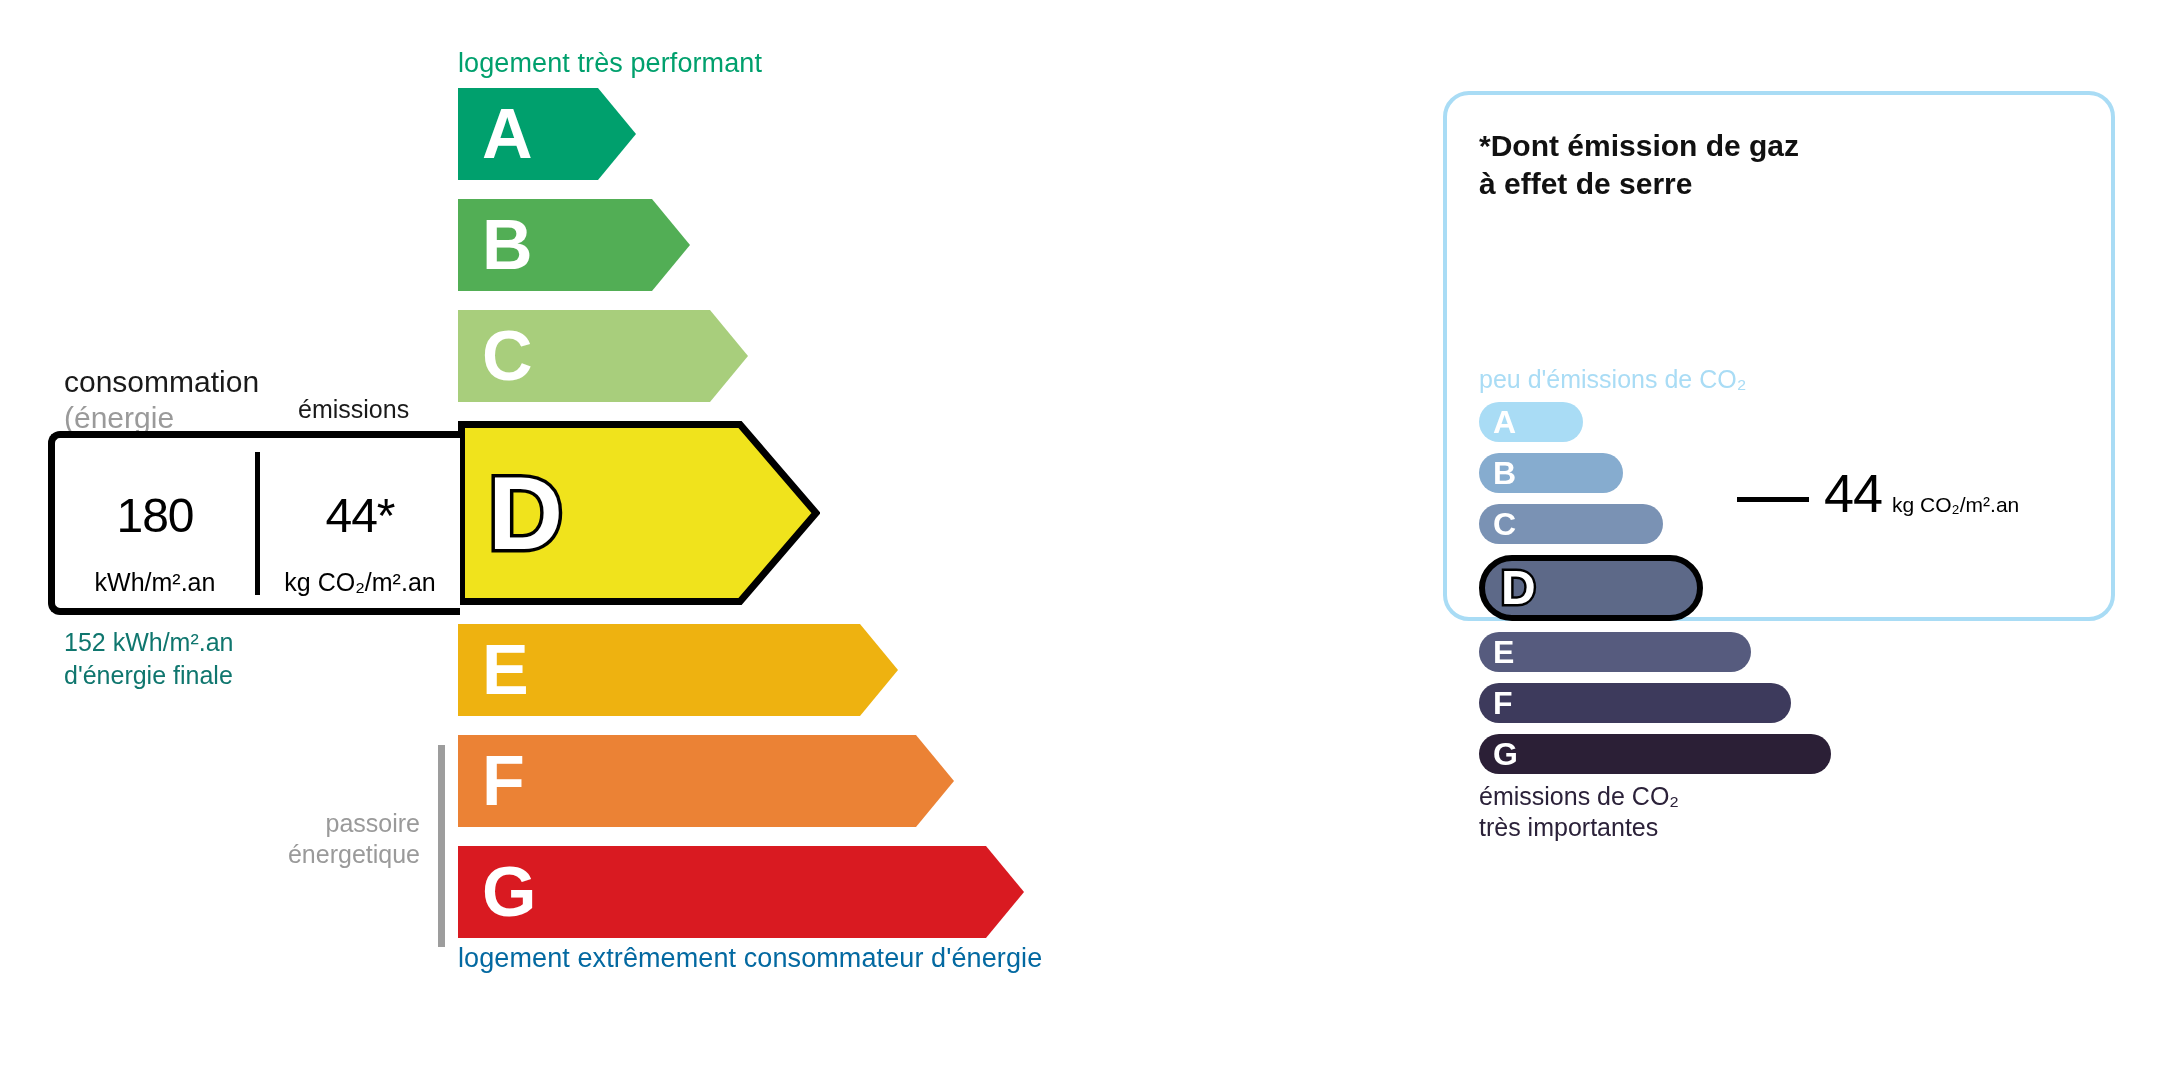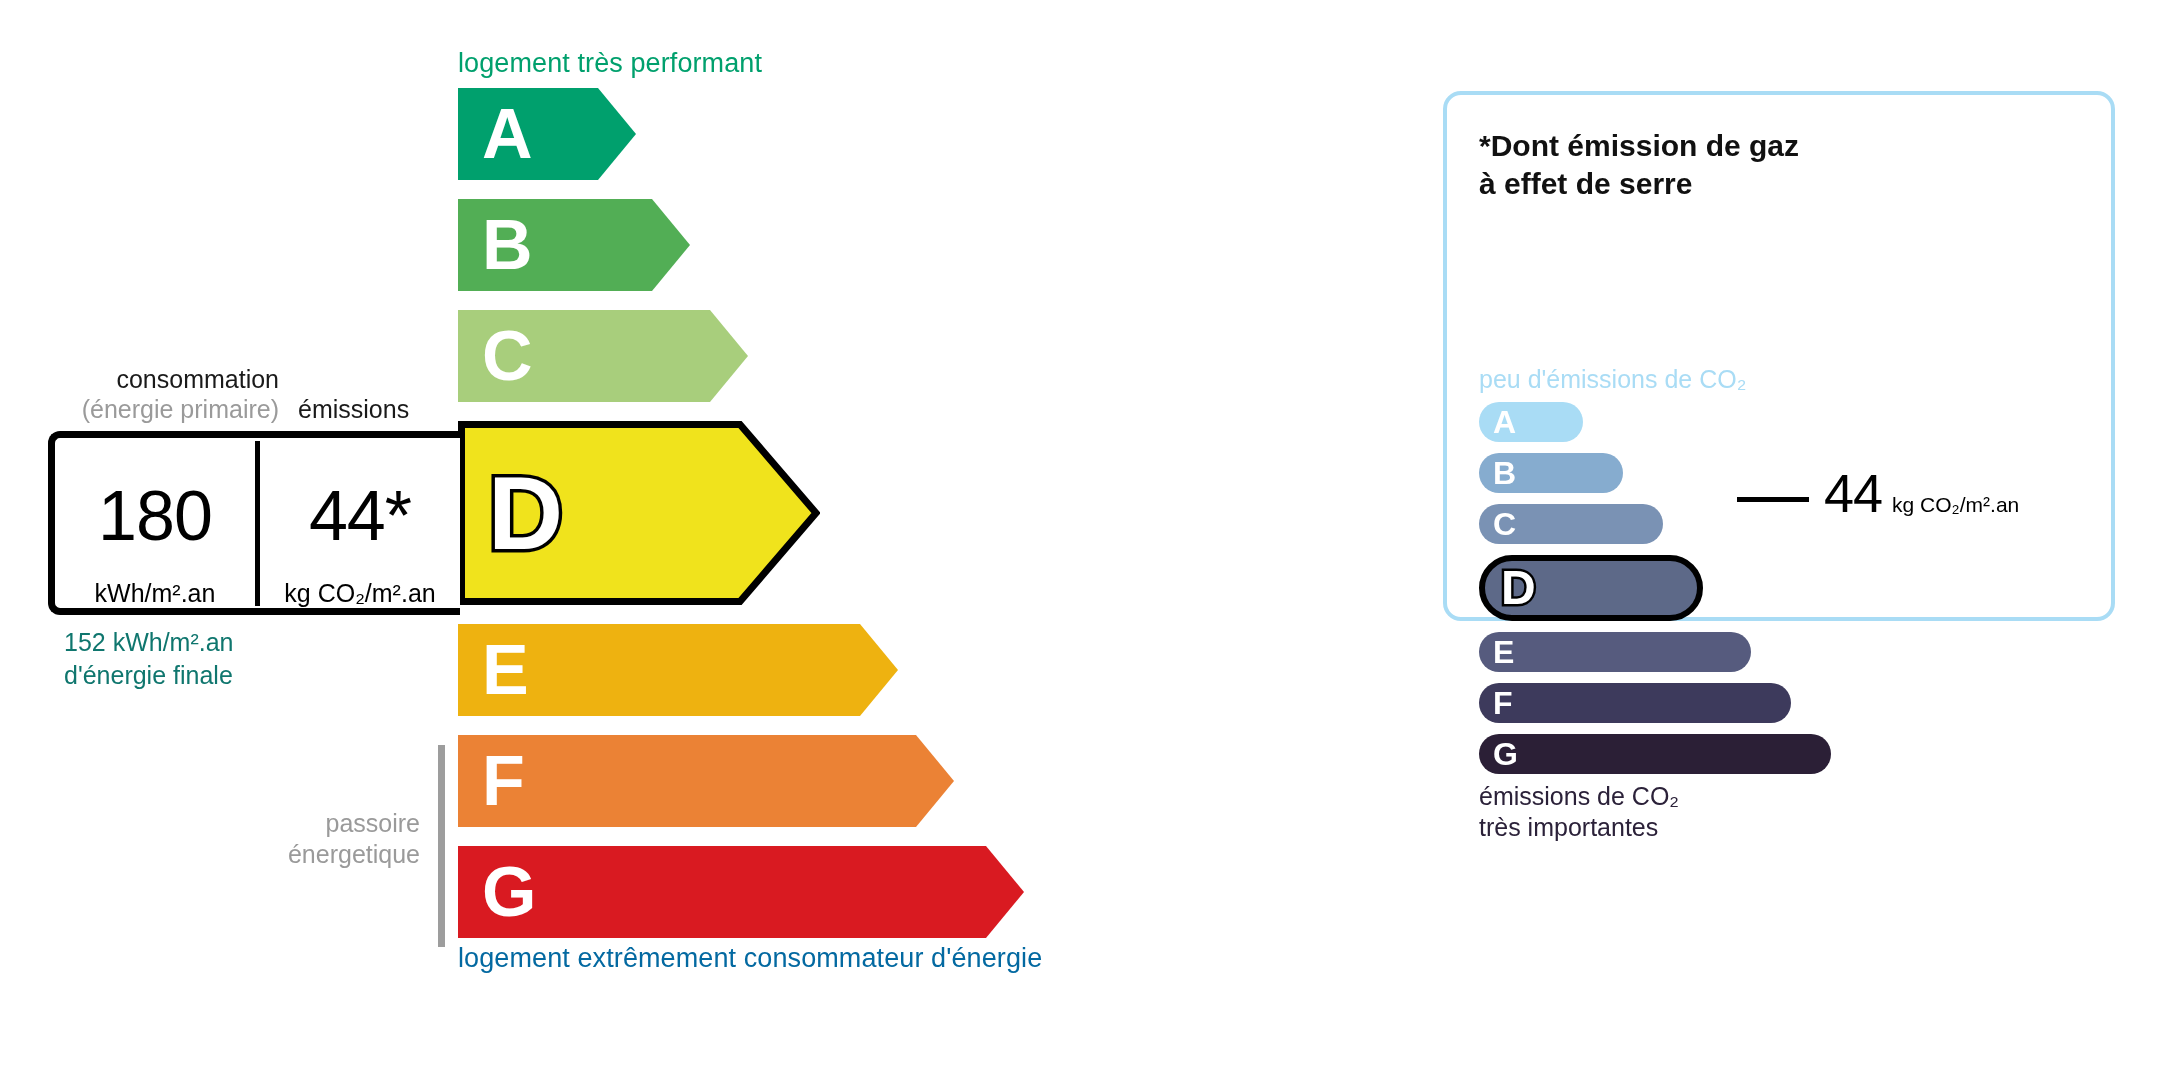--- a/index.html
+++ b/index.html
@@ -79,29 +79,29 @@
     display: flex;
     align-items: center;
     z-index: 5;
   }
   .vb-cell {
     flex: 1 1 0;
     text-align: center;
     line-height: 1;
   }
   .vb-cell.first { border-right: 5px solid #000000; }
-  .vb-num { font-size: 70px; font-weight: 500; color: #000; letter-spacing: -1px; margin-top: 40px; }
+  .vb-num { font-size: 48px; font-weight: 500; color: #000; letter-spacing: -1px; margin-top: 40px; }
   .vb-unit { font-size: 25px; color: #000; margin-top: 30px; }
 
   #label-consommation {
     position: absolute;
     left: 64px; top: 364px;
     width: 215px;
-    text-align: right;
-    font-size: 25px;
+    text-align: left;
+    font-size: 30px;
     color: #1a1a1a;
     line-height: 1.2;
   }
   #label-consommation .sub { color: #9a9a9a; display: block; }
   #label-emissions {
     position: absolute;
     left: 298px; top: 395px;
     font-size: 25px;
     color: #1a1a1a;
   }
@@ -129,21 +129,21 @@
     color: #9a9a9a;
     line-height: 1.25;
   }
 
   
   #co2-panel {
     position: absolute;
     left: 1443px; top: 91px;
     width: 672px; height: 530px;
     border: 4px solid #A9DCF5;
-    border-radius: 18px;
+    border-radius: 26px;
     background: #ffffff;
   }
   #co2-title {
     position: absolute;
     left: 32px; top: 32px;
     font-size: 30px;
     font-weight: bold;
     color: #111111;
     line-height: 1.25;
   }

